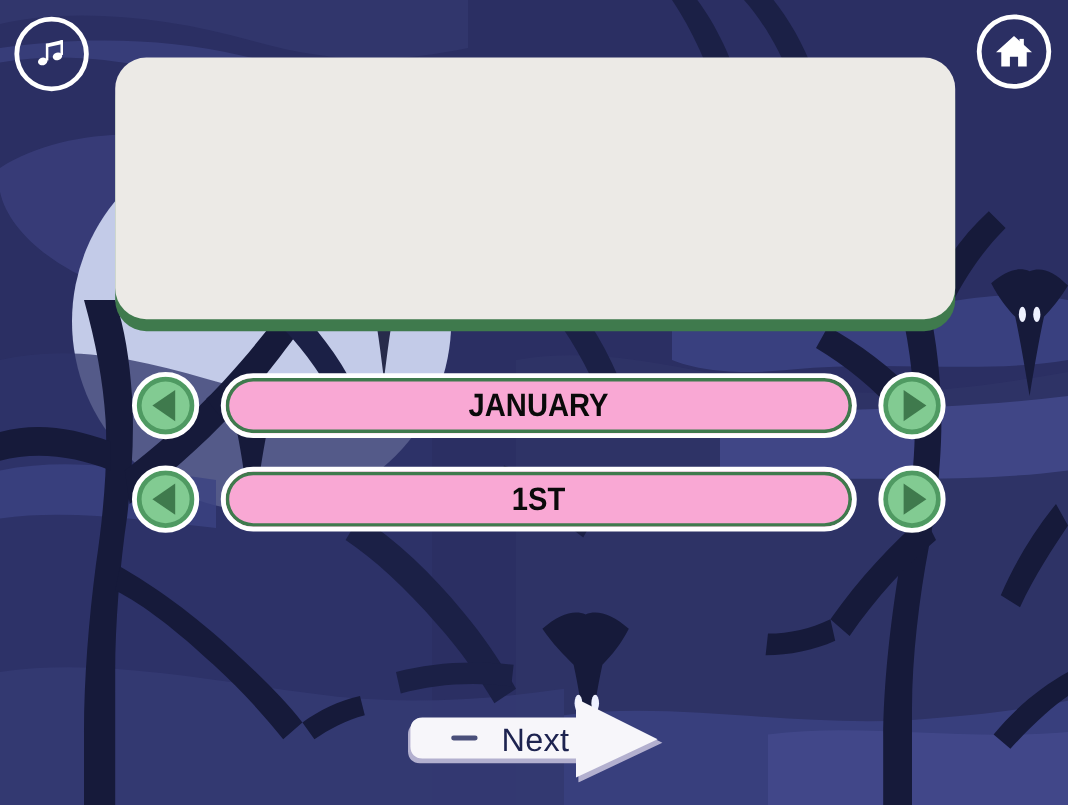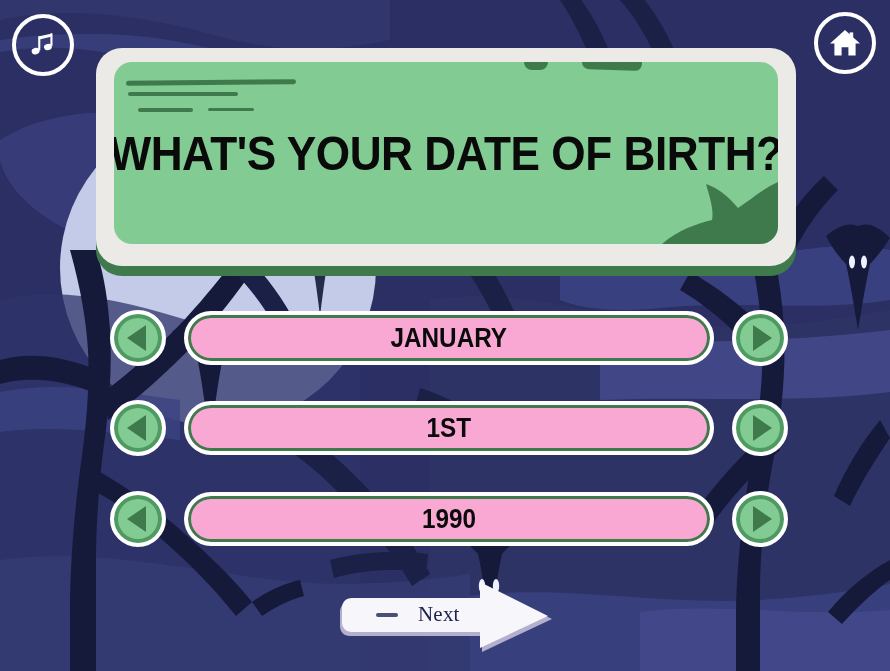--- a/index.html
+++ b/index.html
@@ -81,21 +81,21 @@
 
   
   .selector-row {
     position:absolute;
     left:110px;
     width:678px; height:56px;
     display:flex; align-items:center;
     z-index:30;
   }
   #row-month { top:310px; }
-  #row-day   { top:400px; }
+  #row-day   { top:388px; }
   #row-year  { top:491px; }
 
   .arrow-btn {
     width:56px; height:56px;
     flex:0 0 56px;
     border-radius:50%;
     background:#82cb92;
     border:4px solid #ffffff;
     box-shadow:inset 0 0 0 4px #4f9a62;
     display:flex; align-items:center; justify-content:center;
@@ -136,22 +136,22 @@
     position:absolute;
     left:340px; top:580px;
     width:220px; height:72px;
     cursor:pointer;
     z-index:35;
   }
   #next-label {
     position:absolute;
     left:78px; top:22px;
     color:#1d2350;
-    font-family:Liberation Serif, serif;
-    font-size:21px;
+    font-family:Liberation Sans, sans-serif;
+    font-size:27px;
     font-weight:normal;
     letter-spacing:0.2px;
   }
   #next-dash {
     position:absolute;
     left:36px; top:33px;
     width:22px; height:4px;
     background:#4a4f7a;
     border-radius:2px;
   }
@@ -269,34 +269,20 @@
       <svg width="32" height="30" viewBox="0 0 32 30">
         <path d="M16 2 L31 15.5 L26.6 15.5 L26.6 27.5 L19.4 27.5 L19.4 19.2
                  L12.6 19.2 L12.6 27.5 L5.4 27.5 L5.4 15.5 L1 15.5 Z" fill="#ffffff"></path>
         <rect x="20.6" y="4.4" width="3.6" height="5.2" fill="#ffffff"></rect>
       </svg>
     </span>
   </div>
 
   <div id="question-banner">
     <div id="banner-frame"></div>
-    <div id="banner-inner">
-      <div class="scratch s1"></div>
-      <div class="scratch s2"></div>
-      <div class="scratch s3"></div>
-      <div class="scratch s4"></div>
-      <div class="scratch s5"></div>
-      <div class="scratch s6"></div>
-
-      <svg width="200" height="90" viewBox="0 0 200 90" style="position:absolute; right:0; bottom:0;">
-        <path d="M200,90 L200,28 C186,34 172,46 160,54 C150,42 140,34 128,30
-                 C132,44 136,56 134,66 C118,70 100,76 84,90 Z" fill="#3f7a4d"></path>
-      </svg>
-      <div id="question-text">WHAT'S YOUR DATE OF BIRTH?</div>
-    </div>
   </div>
 
   <div class="selector-row" id="row-month">
     <div class="arrow-btn arrow-left">
       <span class="arrow-glyph"></span>
     </div>
     <div class="value-pill">
       <span class="value-text">JANUARY</span>
     </div>
     <div class="arrow-btn arrow-right">
@@ -309,31 +295,20 @@
       <span class="arrow-glyph"></span>
     </div>
     <div class="value-pill">
       <span class="value-text">1ST</span>
     </div>
     <div class="arrow-btn arrow-right">
       <span class="arrow-glyph"></span>
     </div>
   </div>
 
-  <div class="selector-row" id="row-year">
-    <div class="arrow-btn arrow-left">
-      <span class="arrow-glyph"></span>
-    </div>
-    <div class="value-pill">
-      <span class="value-text">1990</span>
-    </div>
-    <div class="arrow-btn arrow-right">
-      <span class="arrow-glyph"></span>
-    </div>
-  </div>
 
   <div id="next-btn">
     <svg width="220" height="72" viewBox="0 0 220 72">
 
       <path d="M10,22 L142,22 L142,4 L212,39 L142,72 L142,56 L10,56
                C4,56 0,52 0,46 L0,32 C0,26 4,22 10,22 Z" fill="#b3b0cf"></path>
 
       <path d="M12,18 L140,18 L140,2 L208,36 L140,68 L140,52 L12,52
                C6,52 2,48 2,42 L2,28 C2,22 6,18 12,18 Z" fill="#f7f6fa"></path>
     </svg>

